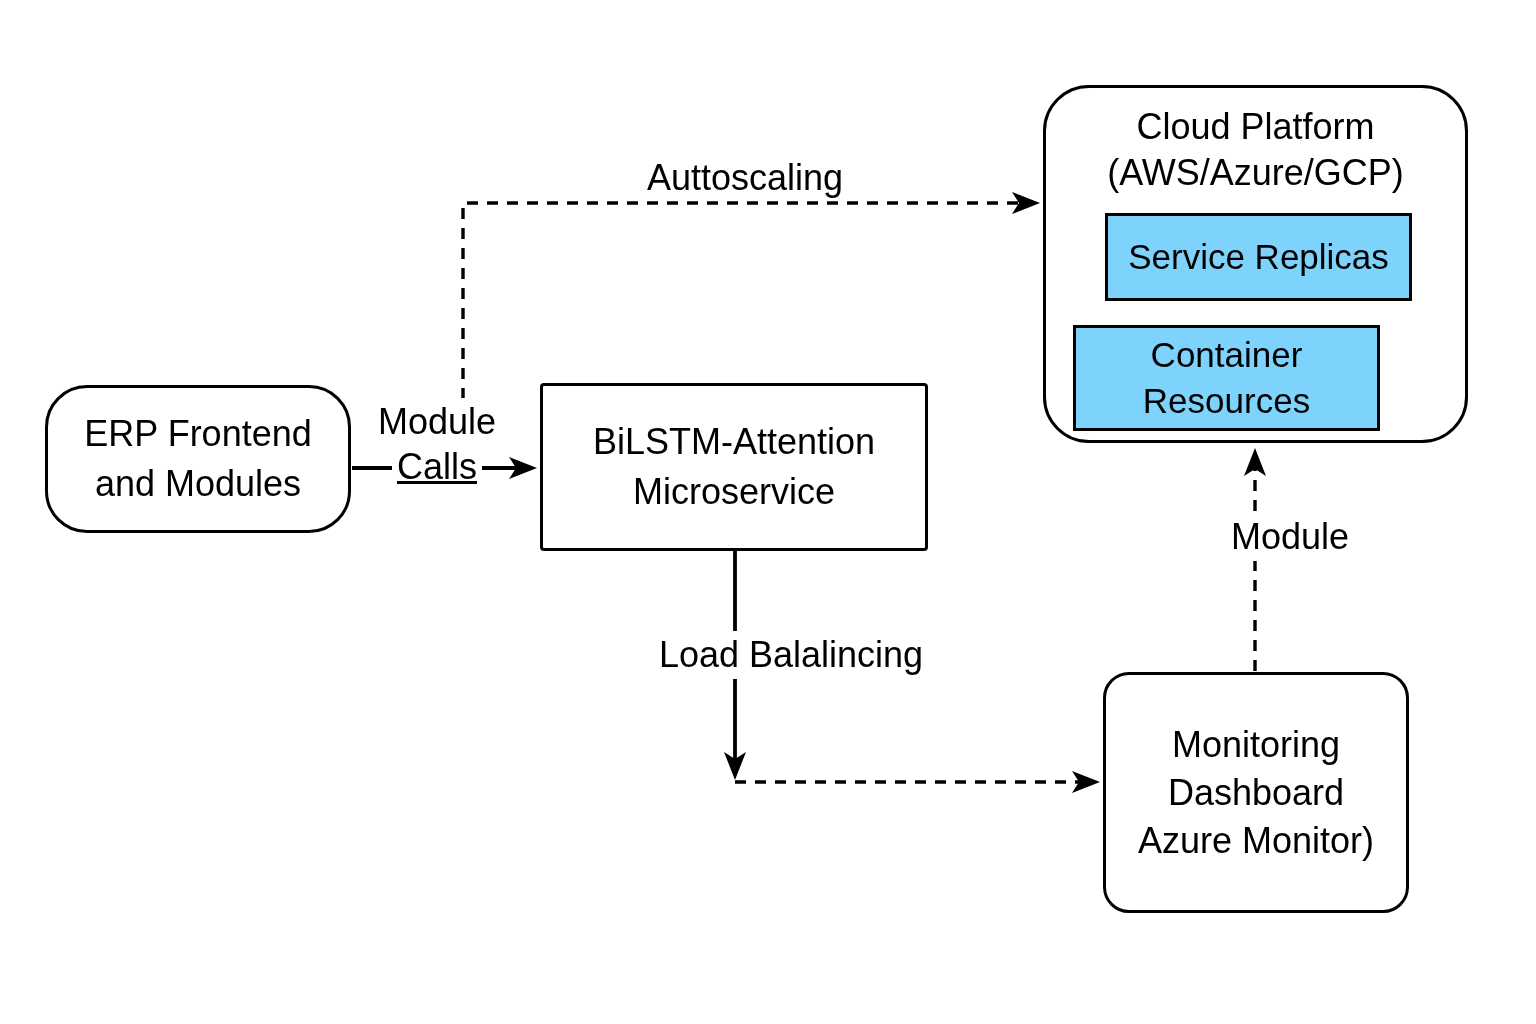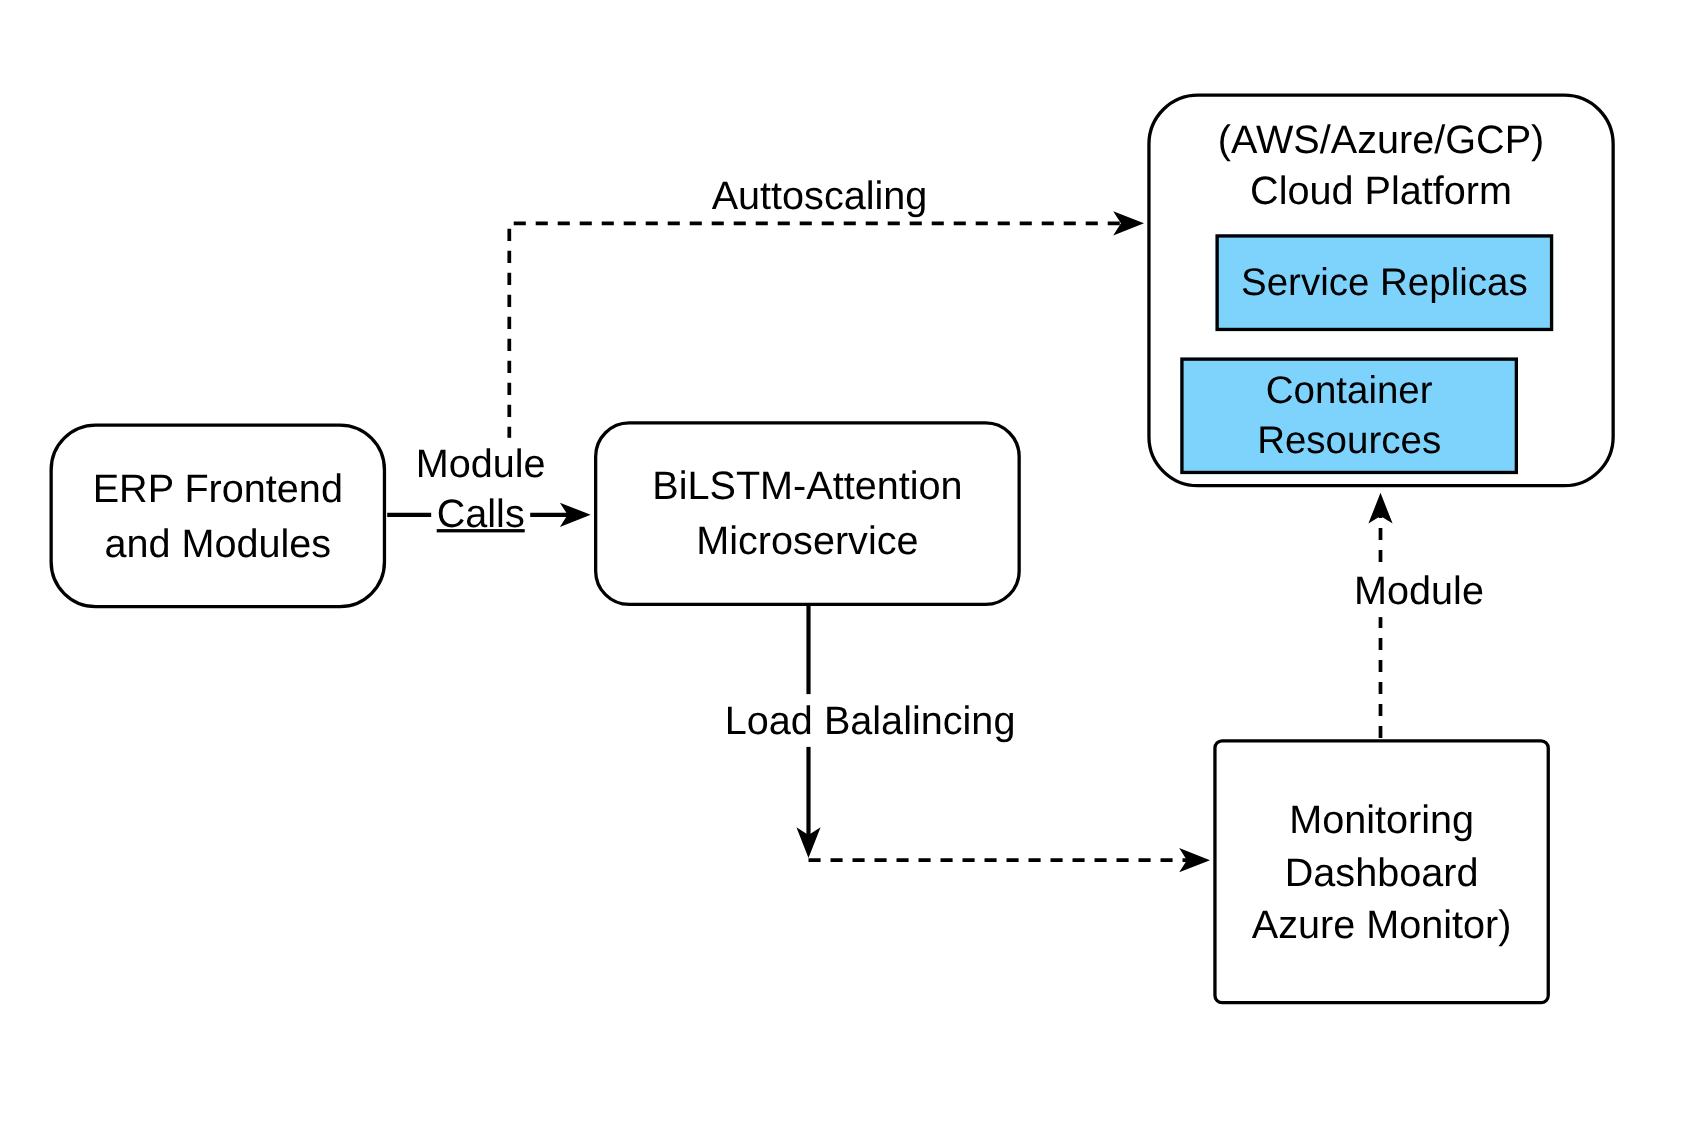--- a/index.html
+++ b/index.html
@@ -23,26 +23,26 @@
     border: 3.5px solid #000000;
     background: #ffffff;
     display: flex;
     flex-direction: column;
     align-items: center;
     justify-content: center;
     text-align: center;
   }
   .node .t { font-size: 36px; line-height: 50px; white-space: nowrap; }
 
-  .node-erp   { left: 45px;  top: 385px; width: 306px; height: 168px; border-radius: 42px; }
-  .node-bilstm{ left: 540px; top: 383px; width: 388px; height: 168px; border-radius: 32px; }
+  .node-erp   { left: 45px;  top: 385px; width: 306px; height: 148px; border-radius: 42px; }
+  .node-bilstm{ left: 540px; top: 383px; width: 388px; height: 168px; border-radius: 4px; }
   .node-cloud { left: 1043px; top: 85px; width: 425px; height: 358px; border-radius: 46px;
                 justify-content: flex-start; padding-top: 16px; }
   .node-cloud .t { line-height: 46px; }
-  .node-monitoring { left: 1103px; top: 672px; width: 306px; height: 241px; border-radius: 8px; }
+  .node-monitoring { left: 1103px; top: 672px; width: 306px; height: 241px; border-radius: 26px; }
   .node-monitoring .t { line-height: 48px; }
 
   .subnode {
     position: absolute;
     box-sizing: border-box;
     border: 3.5px solid #000000;
     background: #7dd3fc;
     display: flex;
     flex-direction: column;
     align-items: center;
@@ -104,22 +104,22 @@
     <div class="t">ERP Frontend</div>
     <div class="t">and Modules</div>
   </div>
 
   <div class="node node-bilstm">
     <div class="t">BiLSTM-Attention</div>
     <div class="t">Microservice</div>
   </div>
 
   <div class="node node-cloud">
+    <div class="t">Cloud Platform</div>
     <div class="t">(AWS/Azure/GCP)</div>
-    <div class="t">Cloud Platform</div>
   </div>
 
   <div class="subnode sub-replicas">
     <div class="t">Service Replicas</div>
   </div>
 
   <div class="subnode sub-container">
     <div class="t">Container</div>
     <div class="t">Resources</div>
   </div>

